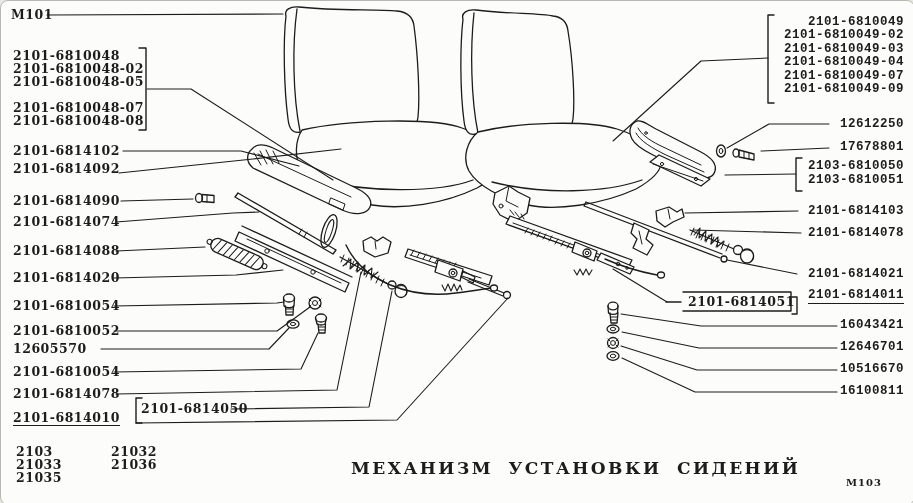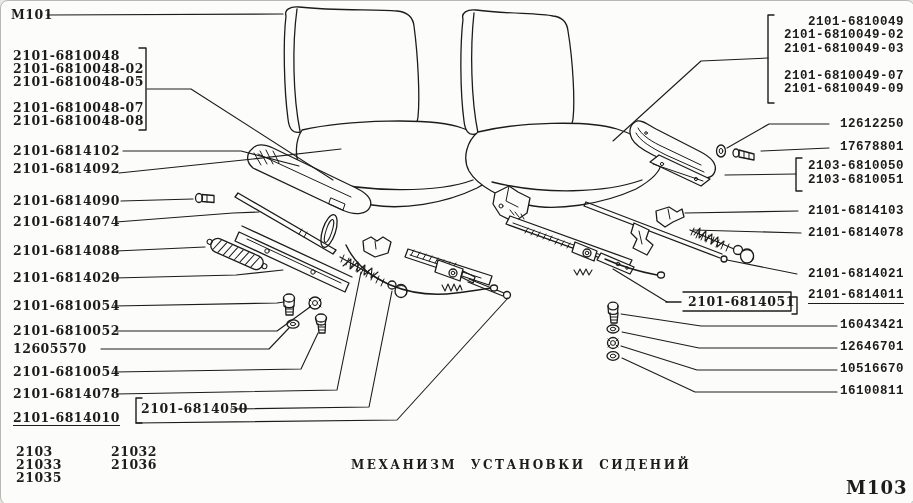--- a/index.html
+++ b/index.html
@@ -3,23 +3,23 @@
 <meta charset="utf-8">
 <style>
   html,body{margin:0;padding:0;background:#e8e8e4;}
   .page{position:relative;width:913px;height:503px;background:#fcfcfa;overflow:hidden;
         border:1px solid #b8b8b2;border-radius:8px;font-family:"DejaVu Serif",serif;}
   svg{position:absolute;left:0;top:0;}
   .lbl{position:absolute;font-weight:bold;font-size:12.5px;letter-spacing:.5px;
        color:#1c1c1c;white-space:nowrap;line-height:15px;z-index:3;}
   .r{right:10px;text-align:right;font-family:Liberation Mono, monospace;}
   .ul{border-bottom:1.6px solid #1c1c1c;text-align:center;}
-  .caption{position:absolute;left:350px;top:457px;font-weight:bold;font-size:12px;
+  .caption{position:absolute;left:350px;top:457px;font-weight:bold;font-size:17px;
            letter-spacing:2.5px;word-spacing:7px;color:#1c1c1c;z-index:3;}
-  .figref{position:absolute;left:845px;top:476px;font-weight:bold;font-size:18px;
+  .figref{position:absolute;left:845px;top:476px;font-weight:bold;font-size:10px;
           letter-spacing:1px;color:#1c1c1c;z-index:3;}
 </style>
 </head>
 <body>
 
 <div class="page">
 
 <svg width="913" height="503" viewBox="0 0 913 503" fill="none" stroke="#1c1c1c" stroke-width="1.3" stroke-linecap="round" stroke-linejoin="round">
 
   <g>
@@ -321,20 +321,21 @@
 <div class="lbl" style="left:12px;top:322px">2101-6810052</div>
 <div class="lbl" style="left:12px;top:340px">12605570</div>
 <div class="lbl" style="left:12px;top:363px">2101-6810054</div>
 <div class="lbl" style="left:12px;top:385px">2101-6814078</div>
 <div class="lbl ul" style="left:12px;top:409px">2101-6814010</div>
 <div class="lbl" style="left:140px;top:400px">2101-6814050</div>
 
 <div class="lbl r" style="top:14px">2101-6810049</div>
 <div class="lbl r" style="top:27px">2101-6810049-02</div>
 <div class="lbl r" style="top:41px">2101-6810049-03</div>
+<div class="lbl r" style="top:54px">2101-6810049-04</div>
 <div class="lbl r" style="top:68px">2101-6810049-07</div>
 <div class="lbl r" style="top:81px">2101-6810049-09</div>
 <div class="lbl r" style="top:116px">12612250</div>
 <div class="lbl r" style="top:139px">17678801</div>
 <div class="lbl r" style="top:158px">2103-6810050</div>
 <div class="lbl r" style="top:172px">2103-6810051</div>
 <div class="lbl r" style="top:203px">2101-6814103</div>
 <div class="lbl r" style="top:225px">2101-6814078</div>
 <div class="lbl r" style="top:266px">2101-6814021</div>
 <div class="lbl r ul" style="top:287px">2101-6814011</div>

